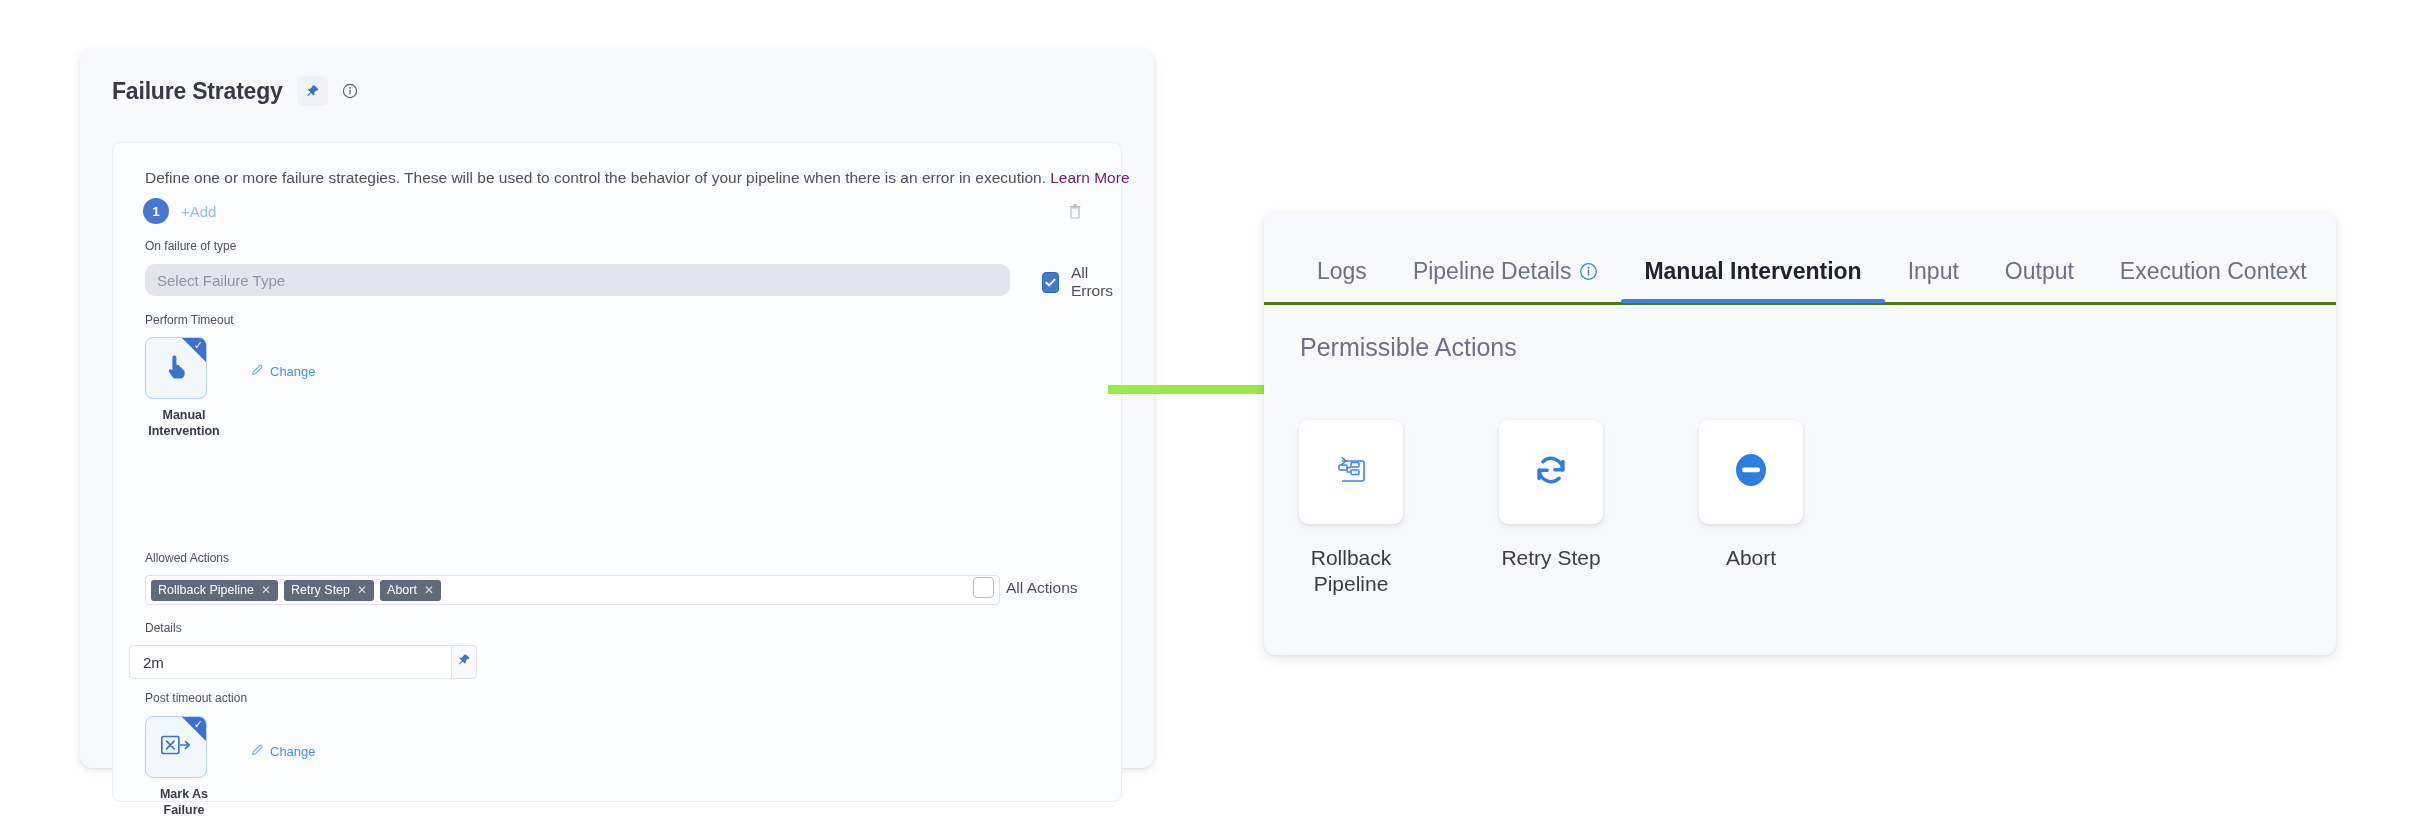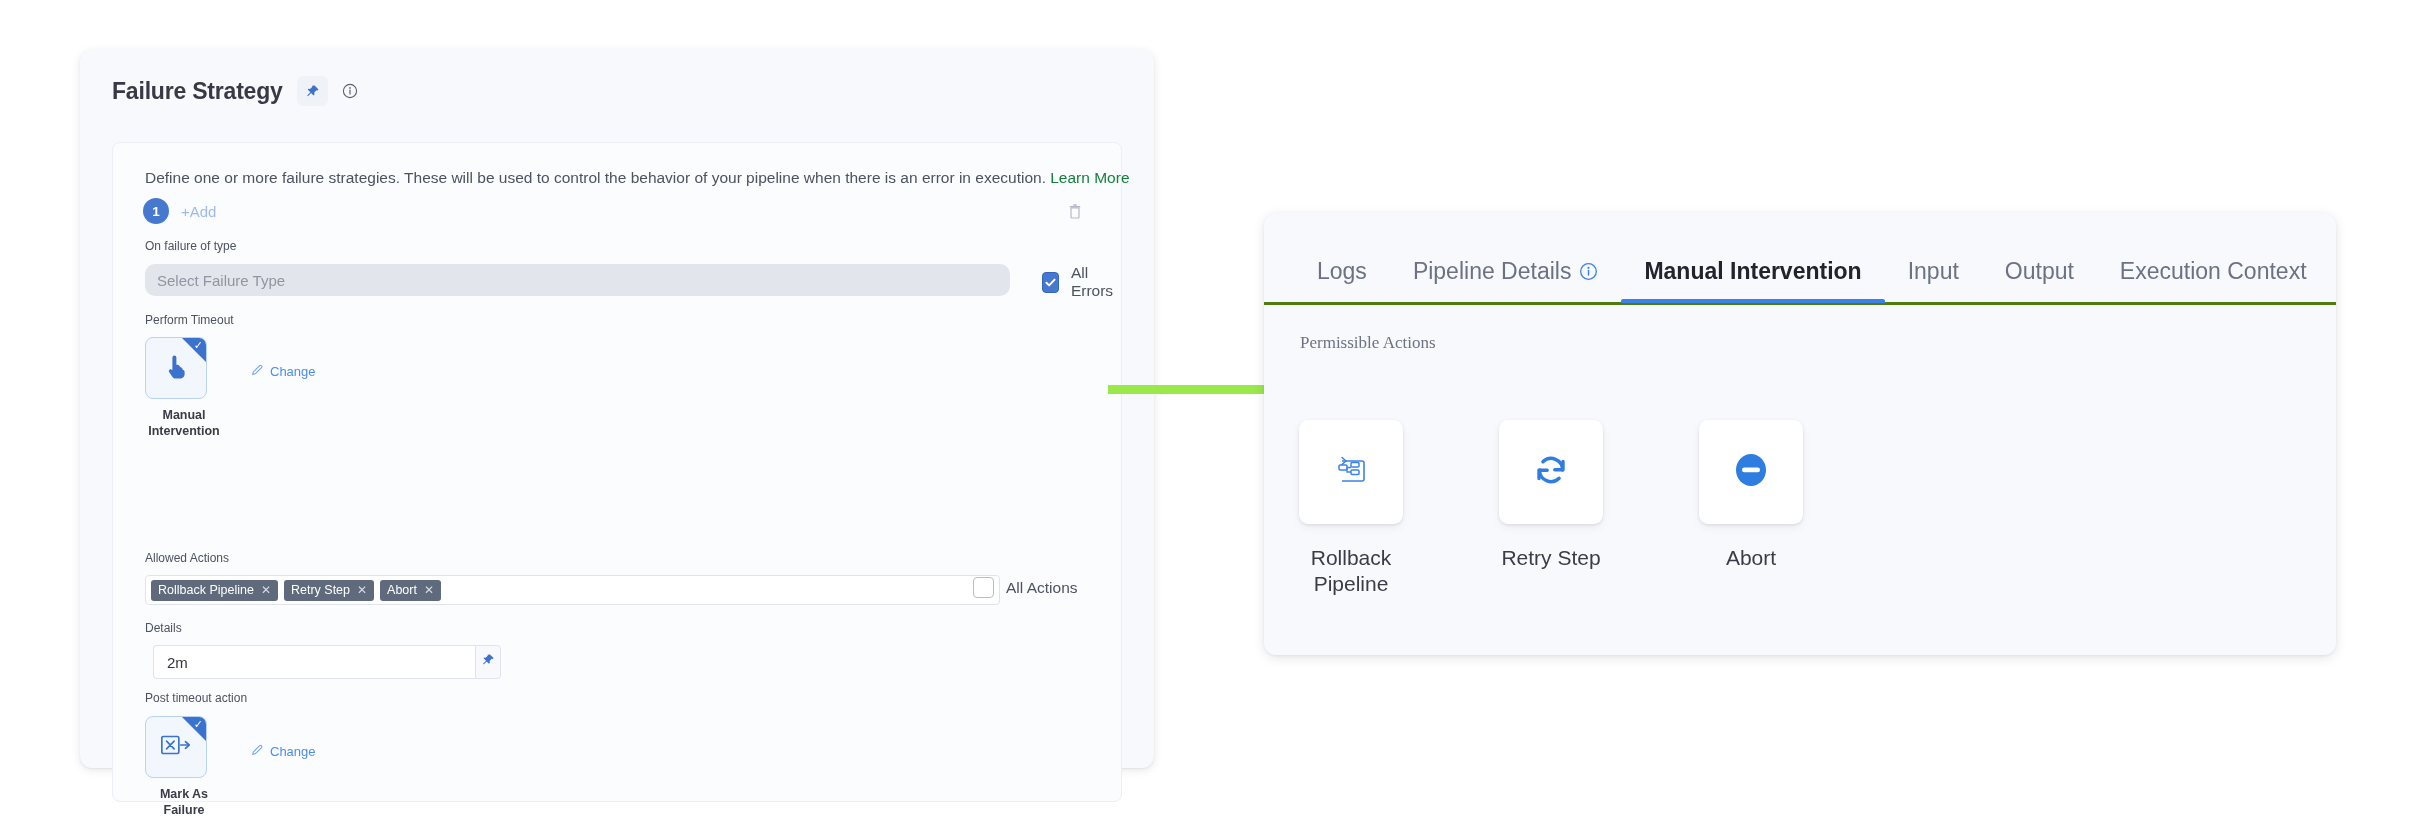--- a/index.html
+++ b/index.html
@@ -41,21 +41,21 @@
     background: #fbfcfe;
     border: 1px solid #eaeef5;
     border-radius: 8px;
   }
 
   .desc {
     position: absolute; left: 32px; top: 24px;
     font-size: 15.5px; color: #4c5260; line-height: 1.4;
     white-space: nowrap;
   }
-  .desc a { color: #15803d; text-decoration: none; margin-top: 40px; }
+  .desc a { color: #701a75; text-decoration: none; margin-top: 40px; }
 
   .addrow {
     position: absolute; left: 30px; top: 55px;
     display: flex; align-items: center; gap: 12px;
   }
   .num-badge {
     width: 26px; height: 26px; border-radius: 50%;
     background: #4678d0; color: #fff;
     font-size: 13.5px; font-weight: bold;
     display: flex; align-items: center; justify-content: center;
@@ -176,21 +176,21 @@
   .tab.active { color: #21242e; font-weight: bold; }
   .tab.active::after {
     content: ""; position: absolute;
     left: 0; right: 0; bottom: -1px; height: 4px;
     background: #3b82e8; border-radius: 2px 2px 0 0;
   }
   .tab .tab-info svg { display: block; }
 
   .permissible-title {
     position: absolute; left: 1300px; top: 333px;
-    font-size: 17px; color: #6c7285; font-family: Liberation Serif, serif;
+    font-size: 25px; color: #6c7285;
   }
 
   .cards { position: absolute; left: 1299px; top: 420px; display: flex; gap: 96px; }
   .acard { width: 104px; }
   .acard-box {
     width: 104px; height: 104px; border-radius: 9px;
     background: #ffffff;
     box-shadow: 0 1px 3px rgba(16,24,40,0.10), 0 4px 10px rgba(16,24,40,0.05);
     display: flex; align-items: center; justify-content: center;
   }
@@ -293,21 +293,21 @@
           <span>Abort</span>
           <span class="x">✕</span>
         </span>
       </div>
       <div class="cbrow" style="left:860px; top:434px;">
         <div class="cb"></div>
         <span class="cb-label">All Actions</span>
       </div>
 
       <div class="field-label" style="left:32px; top:478px;">Details</div>
-      <div class="timeout-wrap" style="left:40px; top:502px;border-radius:11px;">
+      <div class="timeout-wrap" style="left:16px; top:502px;border-radius:11px;">
         <div class="timeout-input">
           <span>2m</span>
         </div>
         <div class="timeout-pin">
           <span>
             <svg width="14" height="14" viewBox="0 0 16 16">
               <path d="M10.2 1.6l4.2 4.2-1.1 1.1-1.0-.35-2.5 2.5.35 2.1-1.05 1.05-2.6-2.6-3.4 3.4-.75-.75 3.4-3.4-2.6-2.6L3.25 5.1l2.1.35 2.5-2.5-.35-1.0z" fill="#3b72cd"></path>
             </svg>
           </span>
         </div>

